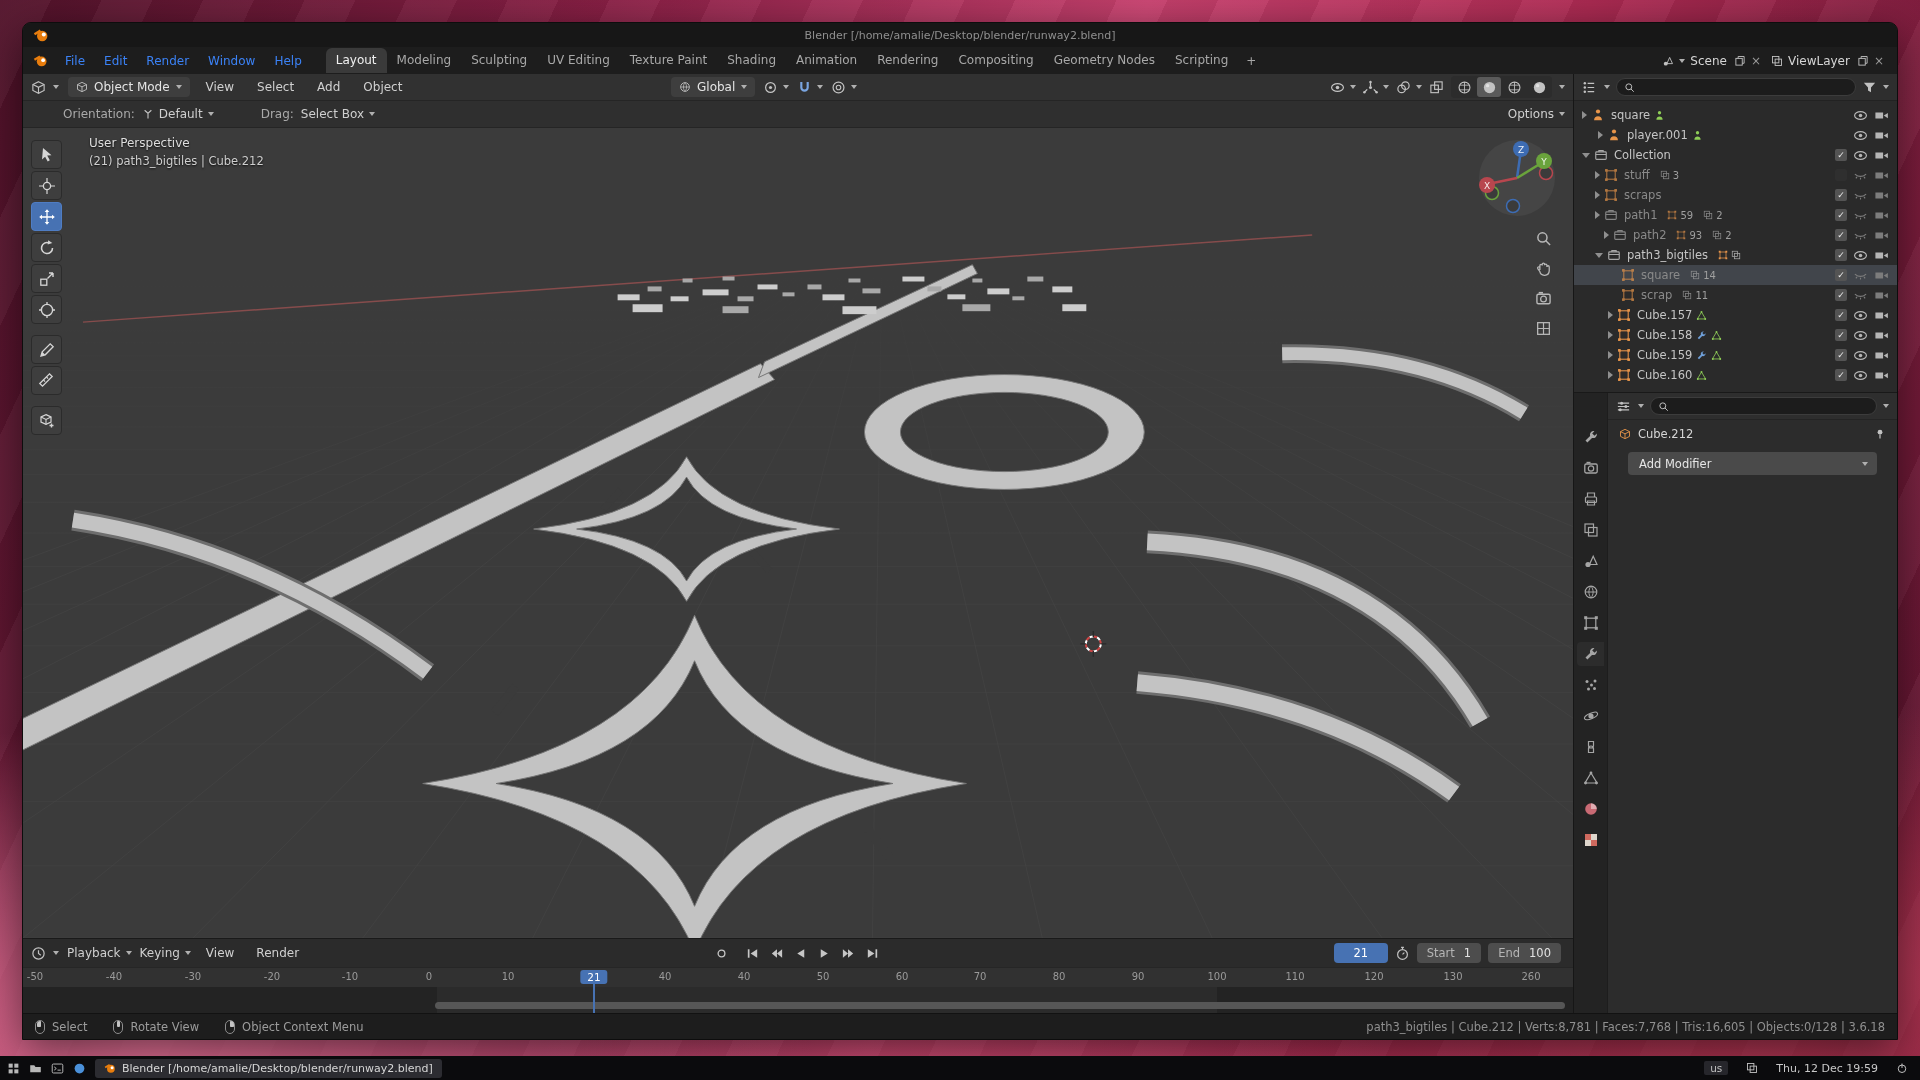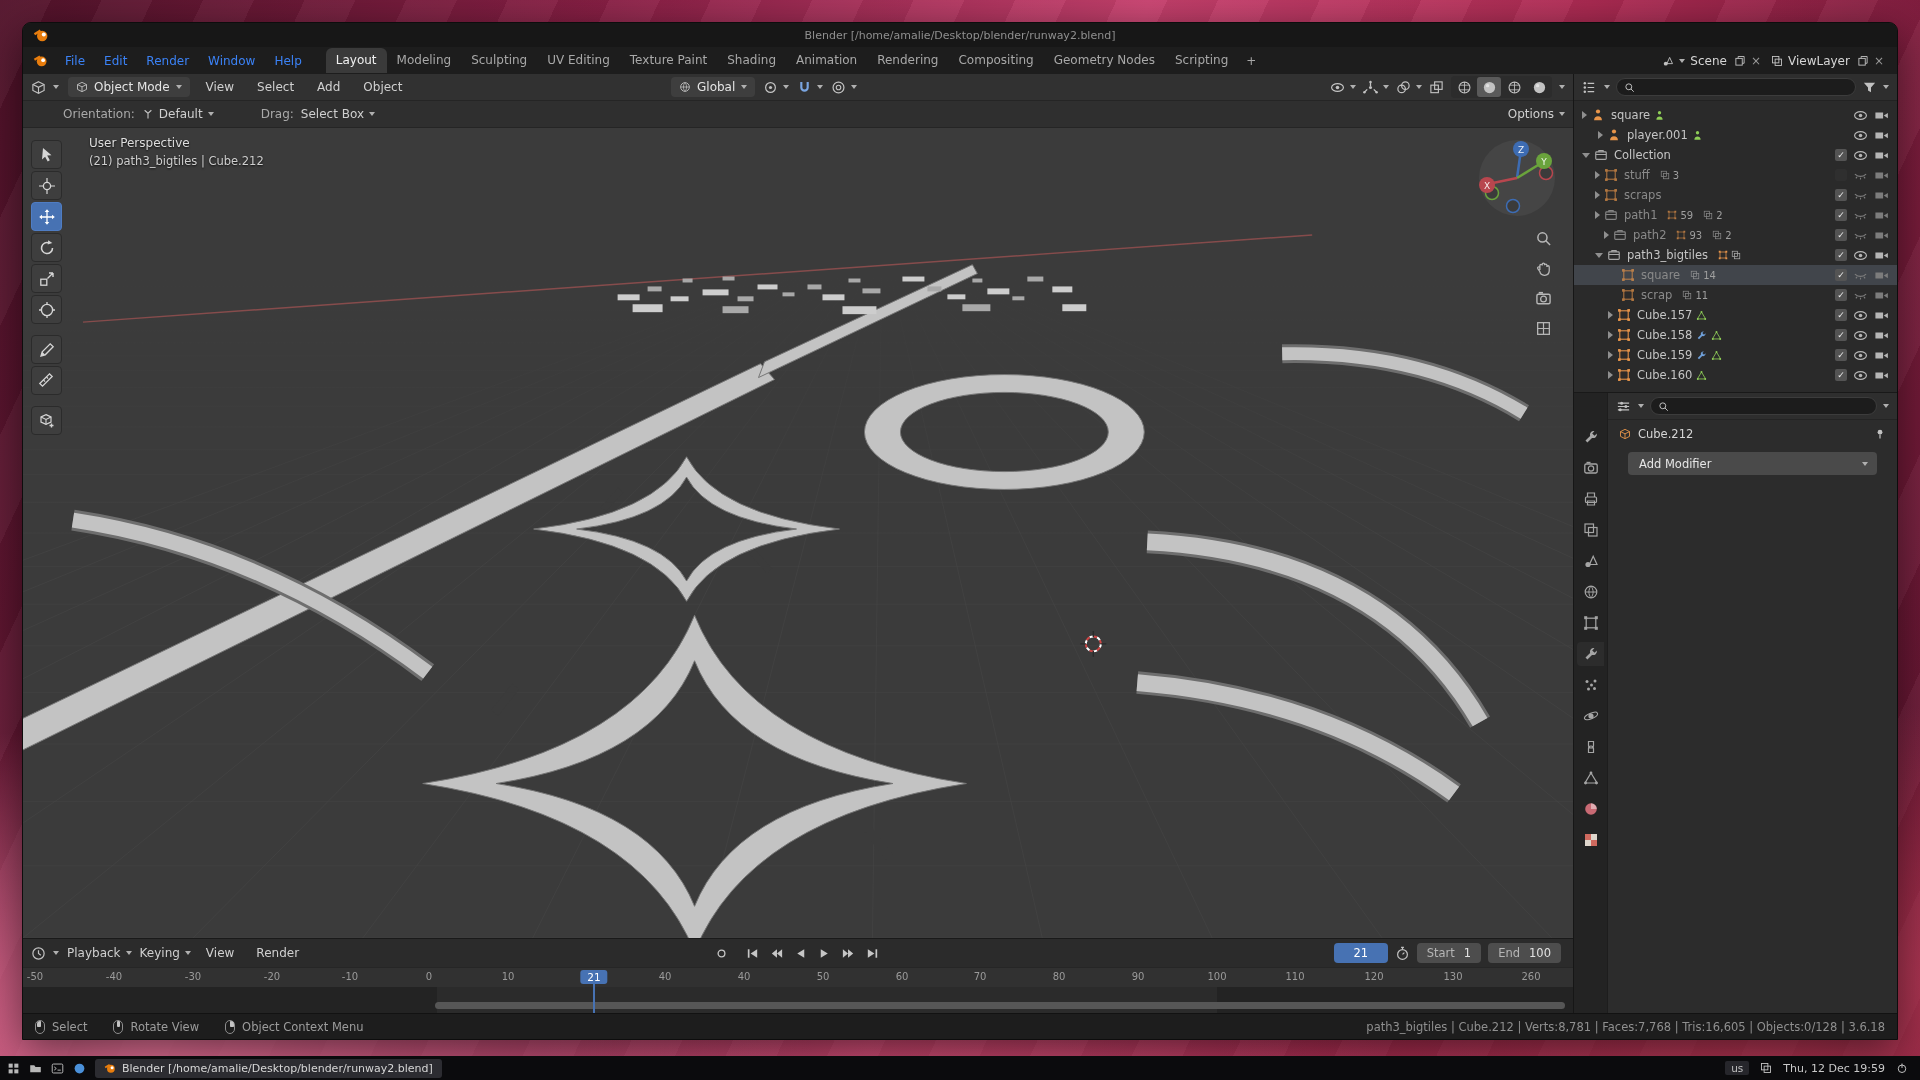--- a/index.html
+++ b/index.html
@@ -141,21 +141,21 @@
   .p-crumb{height:28px;display:flex;align-items:center;gap:7px;padding:0 11px;font-size:11.5px;color:#d6d6d6}
   .p-addmod{margin:4px 20px;height:23px;background:#4a4a4a;border-radius:4px;display:flex;align-items:center;padding:0 11px;font-size:11.5px;color:#e6e6e6;position:relative}
   .p-addmod .cd{position:absolute;right:9px}
 
   
   .taskbar{position:absolute;left:0;bottom:0;width:1920px;height:24px;background:#0b0b0d;display:flex;align-items:center;padding:0 7px;gap:9px;z-index:20;font-size:11px;color:#c9c9c9}
   .tk-icons{display:flex;gap:9px;align-items:center}
   .tk-icons .ico{width:13px;height:13px;color:#b8b8b8}
   .tk-win{display:flex;align-items:center;gap:6px;background:#2c2c31;border-radius:3px;height:19px;padding:0 9px;color:#d6d6d6;white-space:nowrap}
   .tk-win .ico{width:12px;height:12px}
-  .tk-right{margin-left:auto;display:flex;align-items:center;gap:11px;padding-right:5px}
+  .tk-right{margin-left:auto;display:flex;align-items:center;gap:18px;padding-right:5px}
   .kbd{background:#26262b;padding:1px 6px;border-radius:2px;font-size:10.5px;color:#c0c0c0}
 </style>
 </head>
 <body>
 
 <svg width="0" height="0" style="position:absolute" aria-hidden="true">
     <defs>
   <symbol id="i-eye" viewBox="0 0 16 16">
         <ellipse cx="8" cy="8" rx="6.3" ry="4.2" fill="none" stroke="currentColor" stroke-width="1.3"></ellipse>
         <circle cx="8" cy="8" r="1.9" fill="currentColor"></circle>

